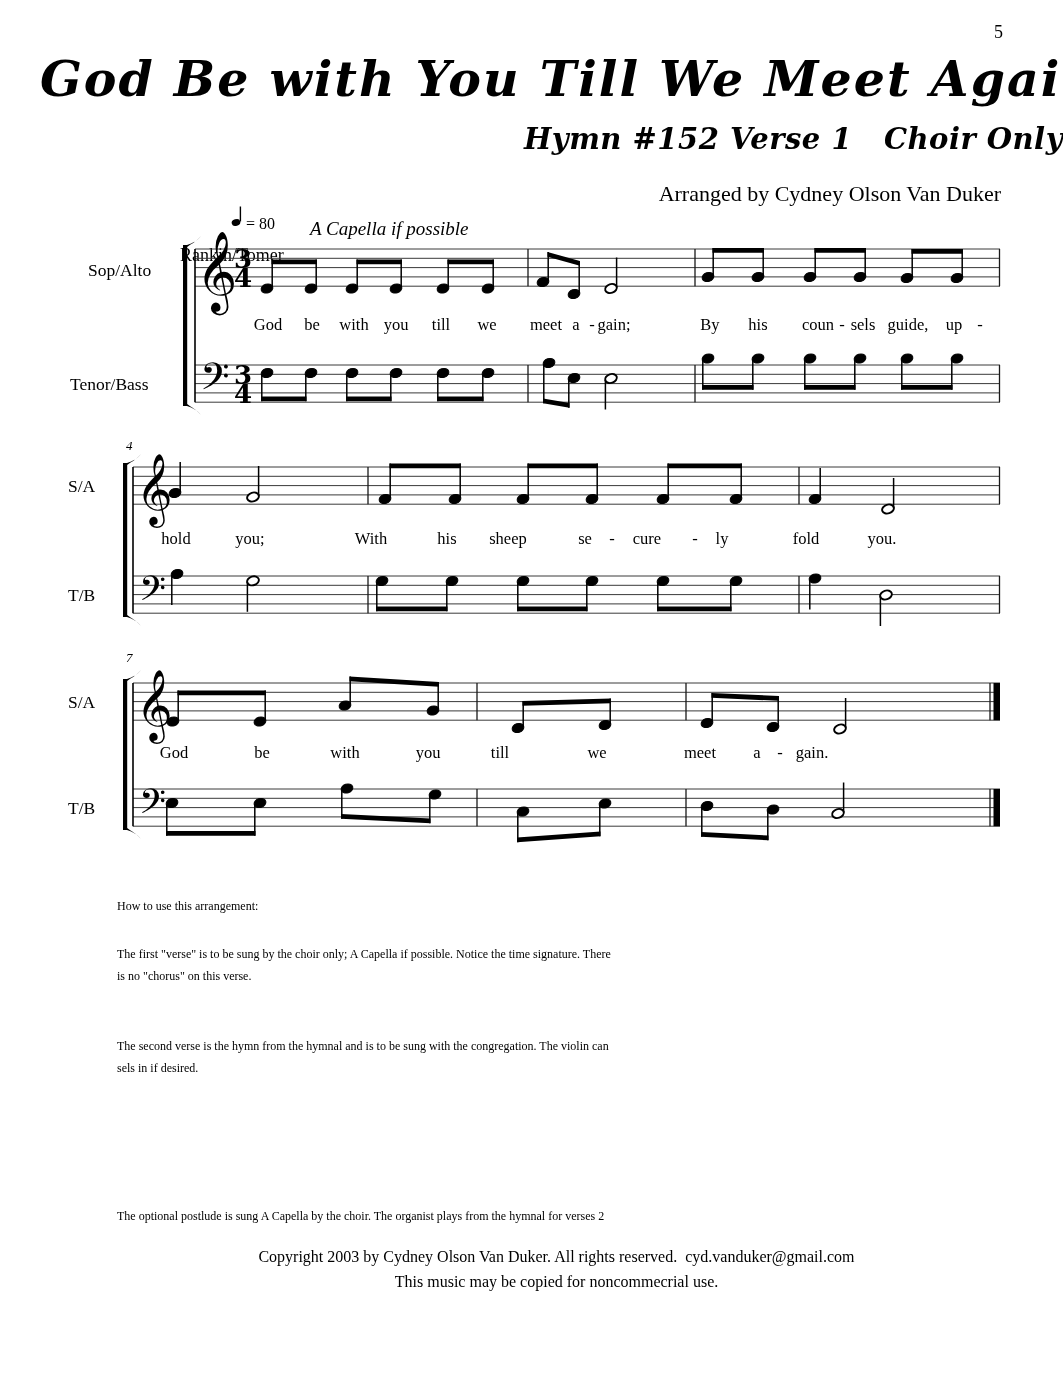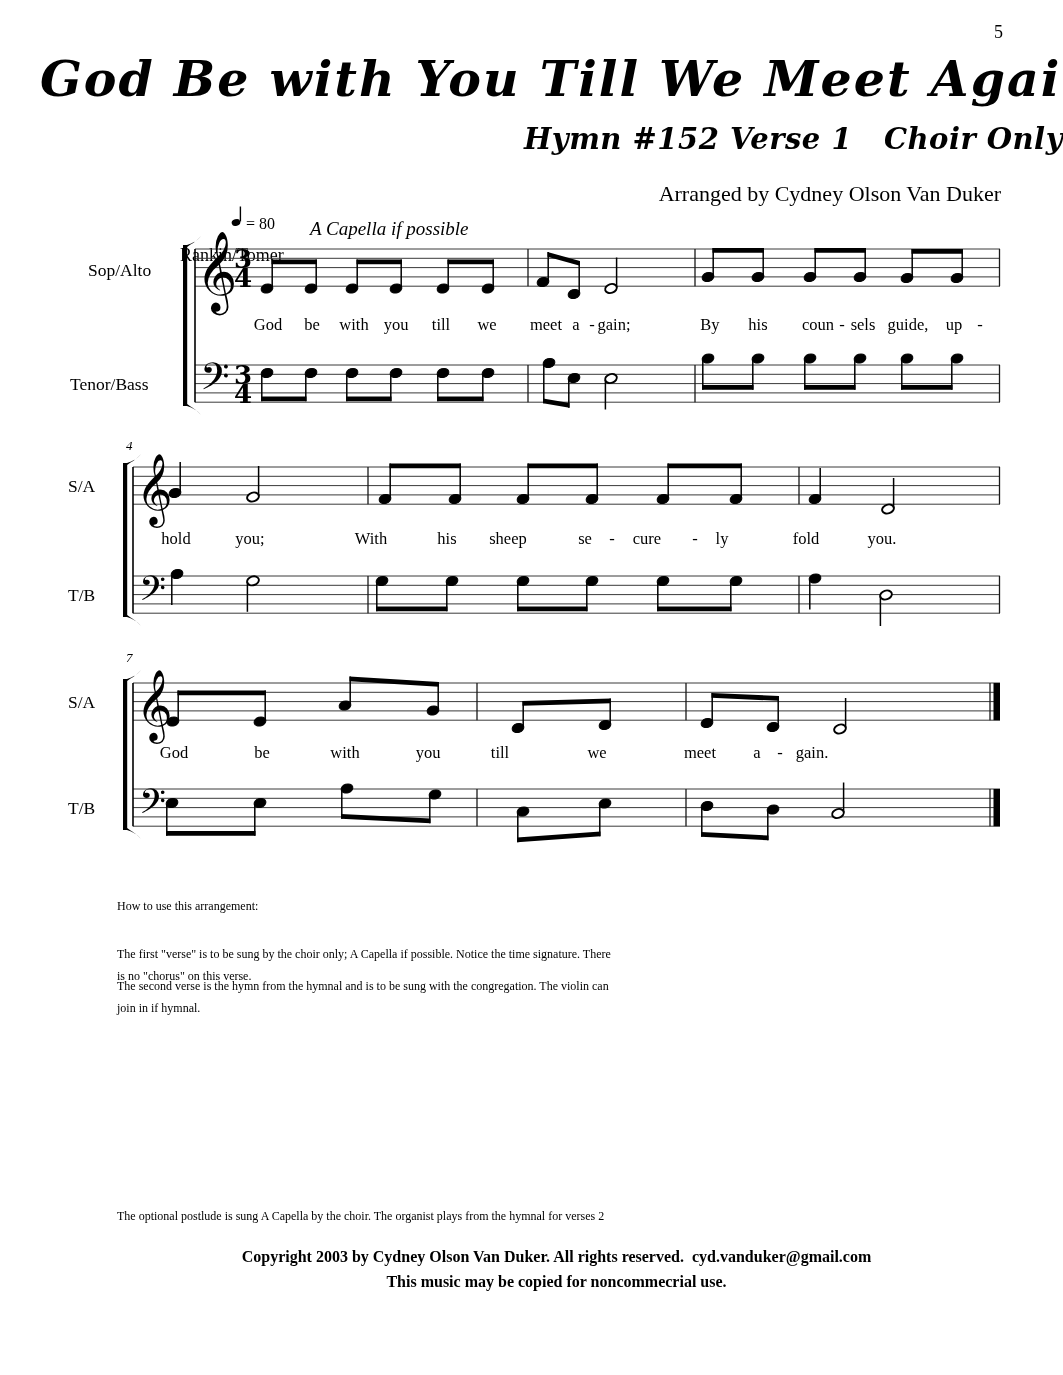--- a/index.html
+++ b/index.html
@@ -10,21 +10,21 @@
   .title{left:0;top:50px;width:1063px;text-align:center;box-sizing:border-box;padding-left:40px;
          font-family:"DejaVu Serif", serif;font-style:italic;font-weight:600;
          font-size:49px;letter-spacing:2px;white-space:pre;}
   .subtitle{left:0;top:122px;width:1063px;text-align:right;box-sizing:border-box;padding-left:40px;
          font-family:"DejaVu Serif", serif;font-style:italic;font-weight:700;
          font-size:29px;letter-spacing:.5px;white-space:pre;}
   .composer{left:180px;top:198px;font-size:18px;margin-top:47px;}
   .arranger{right:62px;top:181px;font-size:22px;}
   .bodytext{left:117px;width:870px;font-size:12px;line-height:21.5px;}
   .footerline{left:0;width:1063px;text-align:center;box-sizing:border-box;padding-left:50px;
-         font-size:16px;white-space:pre;font-weight:bold;}
+         font-size:16px;white-space:pre;}
   svg text{font-family:"Liberation Serif", serif;}
   .lyr{font-size:16.5px;}
   .lbl{font-size:17.5px;}
   .mno{font-size:13px;font-style:italic;}
   .tempo{font-size:16px;}
   .dir{font-size:19px;font-style:italic;}
   .clef{font-family:"DejaVu Sans", sans-serif;}
   .tsig{font-family:"DejaVu Serif", serif;font-weight:700;font-size:26px;}
 </style>
 </head>
@@ -344,23 +344,23 @@
       <text x="780" y="758">-</text>
       <text x="812" y="758">gain.</text>
     </g>
   </svg>
 
   <div class="abs bodytext" style="top:896px">How to use this arrangement:</div>
   <div class="abs bodytext" style="top:944px">
     <div>The first "verse" is to be sung by the choir only; A Capella if possible. Notice the time signature. There</div>
     <div>is no "chorus" on this verse.</div>
   </div>
-  <div class="abs bodytext" style="top:976px">
+  <div class="abs bodytext" style="top:1036px">
     <div>The second verse is the hymn from the hymnal and is to be sung with the congregation. The violin can</div>
-    <div>join in if hymnal.</div>
+    <div>sels in if desired.</div>
   </div>
   <div class="abs bodytext" style="top:1088px">
   </div>
   <div class="abs bodytext" style="top:1206px">
     <div>The optional postlude is sung A Capella by the choir. The organist plays from the hymnal for verses 2</div>
   </div>
 
   <div class="abs footerline" style="top:1248px">Copyright 2003 by Cydney Olson Van Duker. All rights reserved.  cyd.vanduker@gmail.com</div>
   <div class="abs footerline" style="top:1273px">This music may be copied for noncommecrial use.</div>
 </div>

